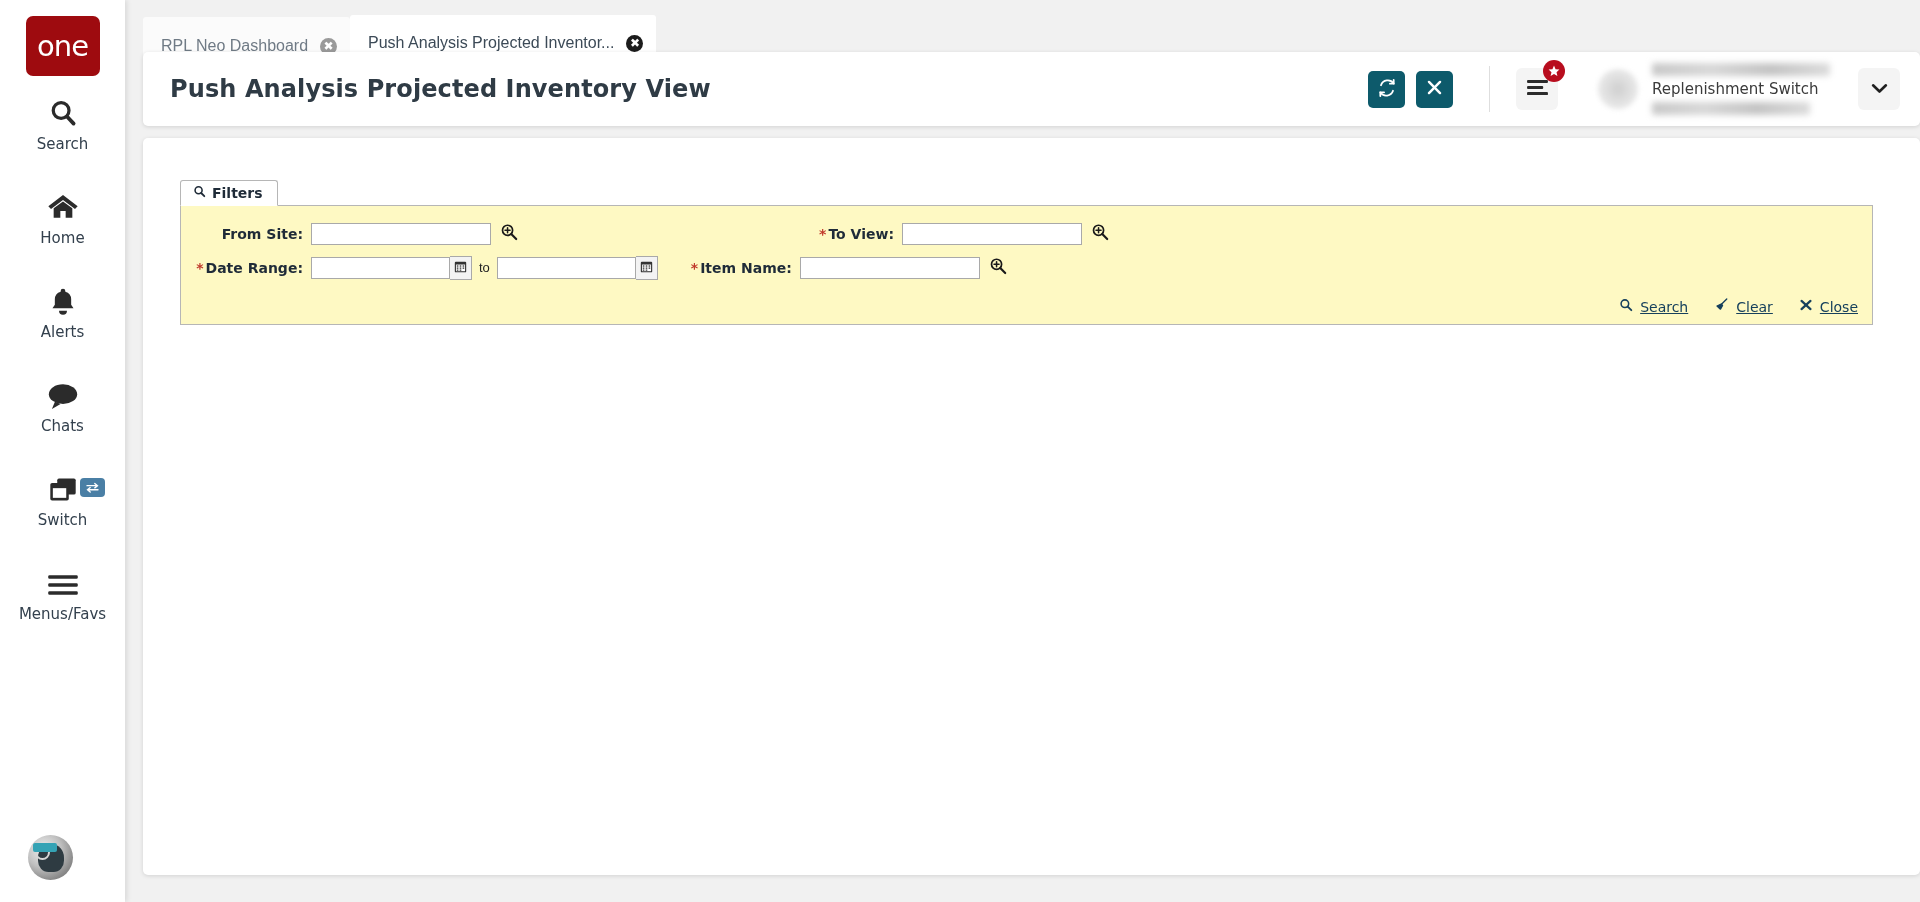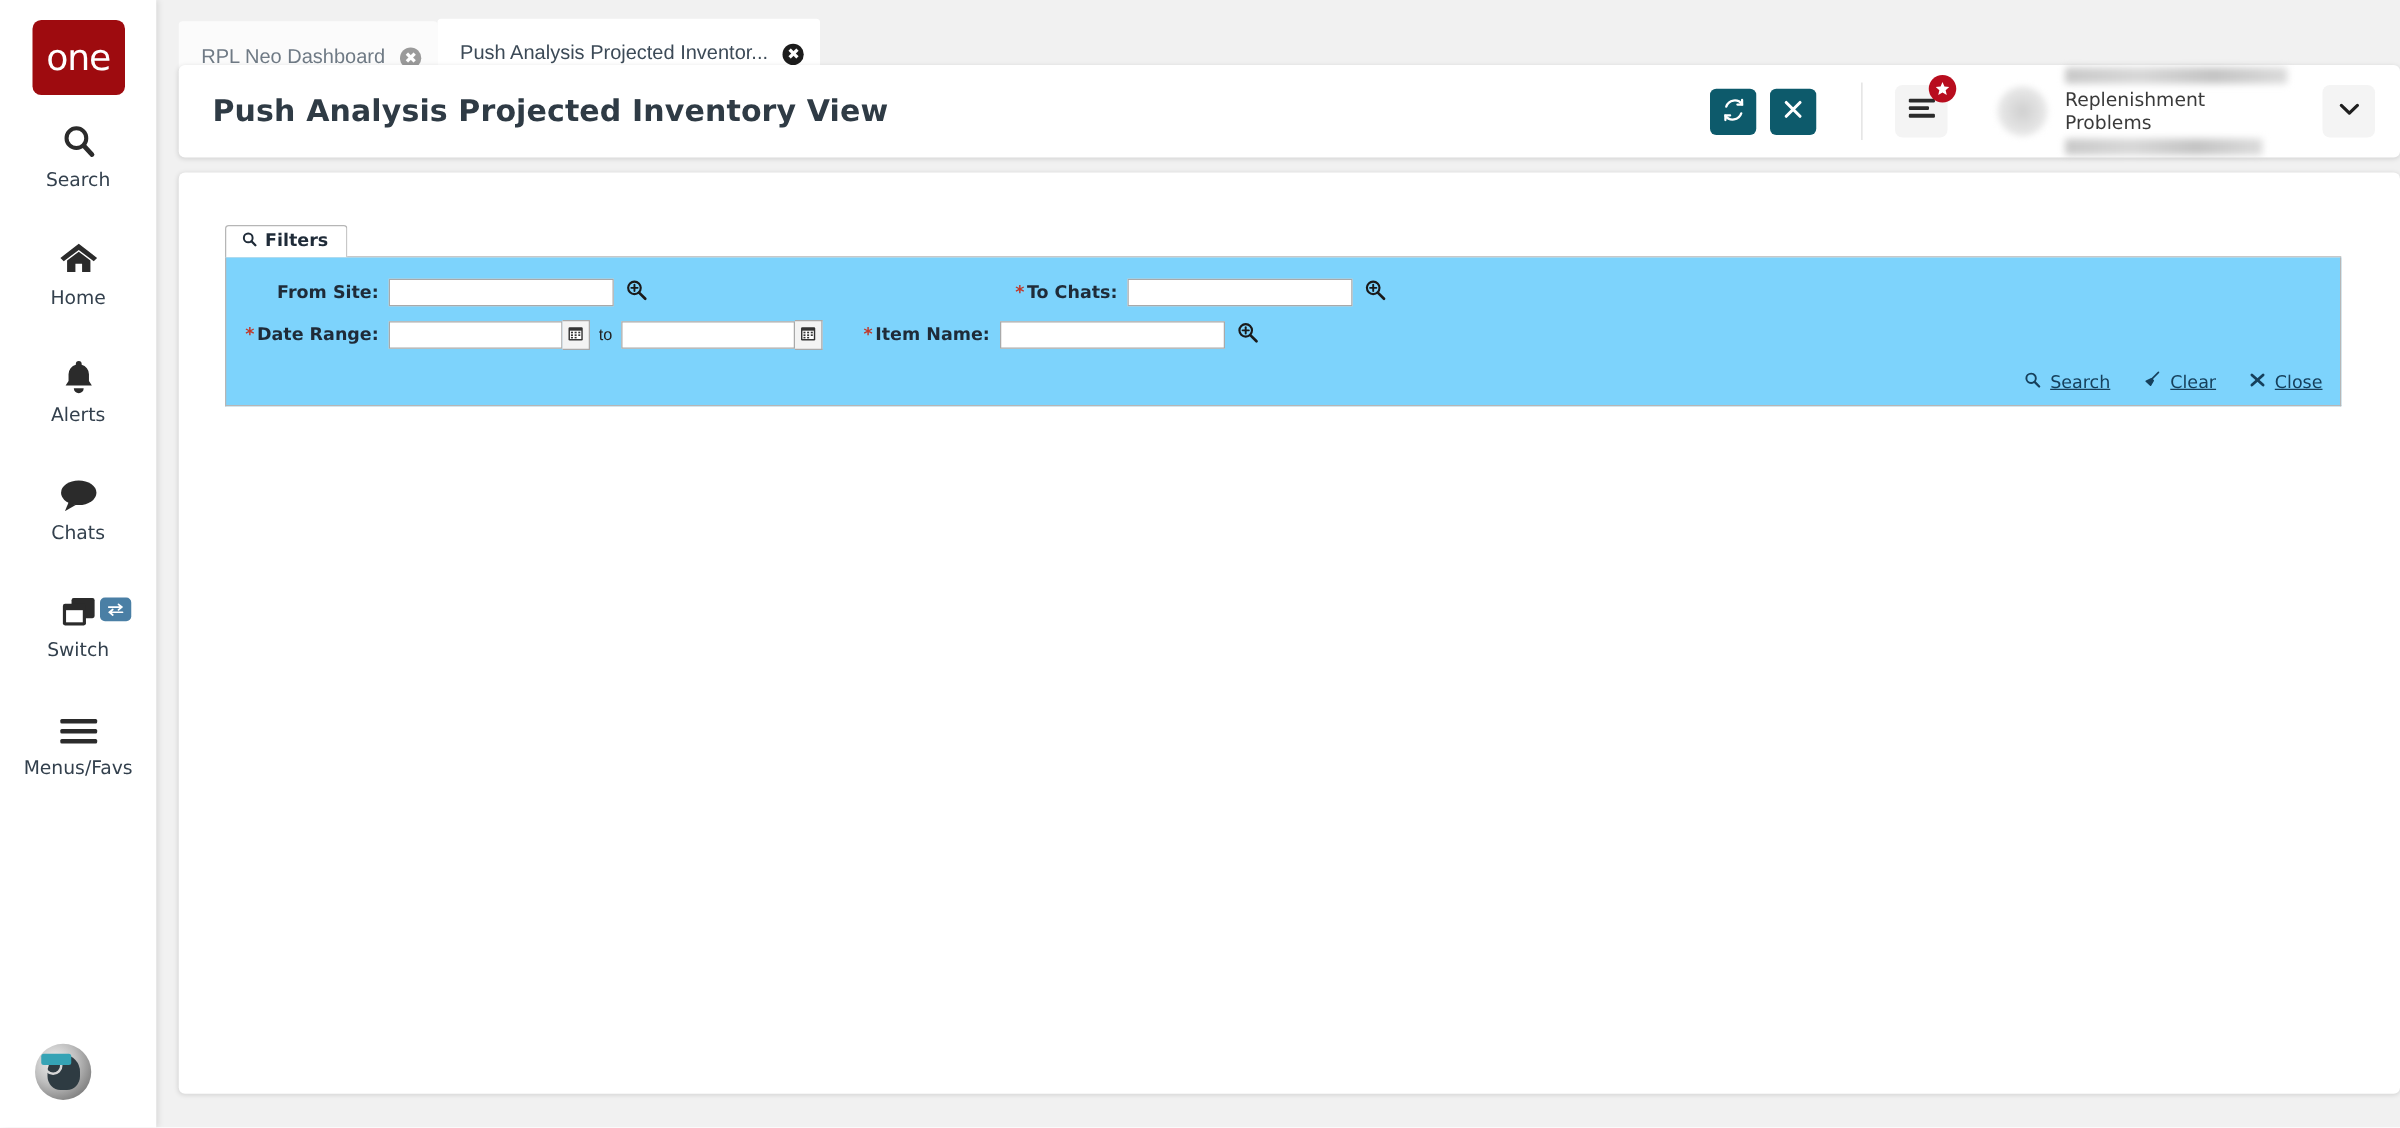--- a/index.html
+++ b/index.html
@@ -333,21 +333,21 @@
     background: #ffffff;
     margin-bottom: -1px;
     border-top-left-radius: 3px;
     border-top-right-radius: 3px;
     cursor: pointer;
     font-family: "DejaVu Sans", sans-serif;
   }
   .filters-body {
     border: 1px solid #b6b6b6;
     border-top: none;
-    background: #7dd3fc;
+    background: #fef9c3;
     padding: 13px 0 12px 0;
     height: 119px;
     position: relative;
   }
 
   .filter-row {
     display: flex;
     align-items: center;
     height: 29px;
     margin-bottom: 5px;
@@ -557,21 +557,21 @@
           <svg width="12" height="12" viewBox="0 0 20 20" fill="#ffffff">
             <path d="M10 1 L12.6 7 L19 7.6 L14.2 11.9 L15.7 18.2 L10 14.9 L4.3 18.2 L5.8 11.9 L1 7.6 L7.4 7 Z"></path>
           </svg>
         </span>
       </div>
 
       <div class="user-block">
         <div class="user-avatar"></div>
         <div class="user-text">
           <div class="blurred blur-top"></div>
-          <div class="user-role">Replenishment Problems</div>
+          <div class="user-role">Replenishment Switch</div>
           <div class="blurred blur-bottom"></div>
         </div>
         <div class="chev-btn">
           <span>
             <svg width="17" height="11" viewBox="0 0 18 12" fill="none" stroke="#1f1f1f" stroke-width="2.8" stroke-linecap="round" stroke-linejoin="round">
               <path d="M2 2.5 L9 9.3 L16 2.5"></path>
             </svg>
           </span>
         </div>
       </div>
@@ -602,21 +602,21 @@
               <span>
                 <svg width="18" height="18" viewBox="0 0 20 20" fill="none" stroke="#1a1a1a" stroke-width="1.9">
                   <circle cx="8.4" cy="8.1" r="5.6"></circle>
                   <line x1="12.5" y1="12.3" x2="18" y2="17.8" stroke-linecap="round" stroke-width="2.4"></line>
                   <line x1="5.6" y1="8.1" x2="11.2" y2="8.1" stroke-linecap="round" stroke-width="1.7"></line>
                   <line x1="8.4" y1="5.3" x2="8.4" y2="10.9" stroke-linecap="round" stroke-width="1.7"></line>
                 </svg>
               </span>
             </button>
 
-            <span class="flabel" style="width:236px; margin-left:140px;"><span class="req">*</span><span>To Chats:</span></span>
+            <span class="flabel" style="width:236px; margin-left:140px;"><span class="req">*</span><span>To View:</span></span>
             <input class="finput" style="width: 180px; margin-left: 8px;" value="" placeholder="">
             <button class="icon-btn" style="margin-left:9px;">
               <span>
                 <svg width="18" height="18" viewBox="0 0 20 20" fill="none" stroke="#1a1a1a" stroke-width="1.9">
                   <circle cx="8.4" cy="8.1" r="5.6"></circle>
                   <line x1="12.5" y1="12.3" x2="18" y2="17.8" stroke-linecap="round" stroke-width="2.4"></line>
                   <line x1="5.6" y1="8.1" x2="11.2" y2="8.1" stroke-linecap="round" stroke-width="1.7"></line>
                   <line x1="8.4" y1="5.3" x2="8.4" y2="10.9" stroke-linecap="round" stroke-width="1.7"></line>
                 </svg>
               </span>

